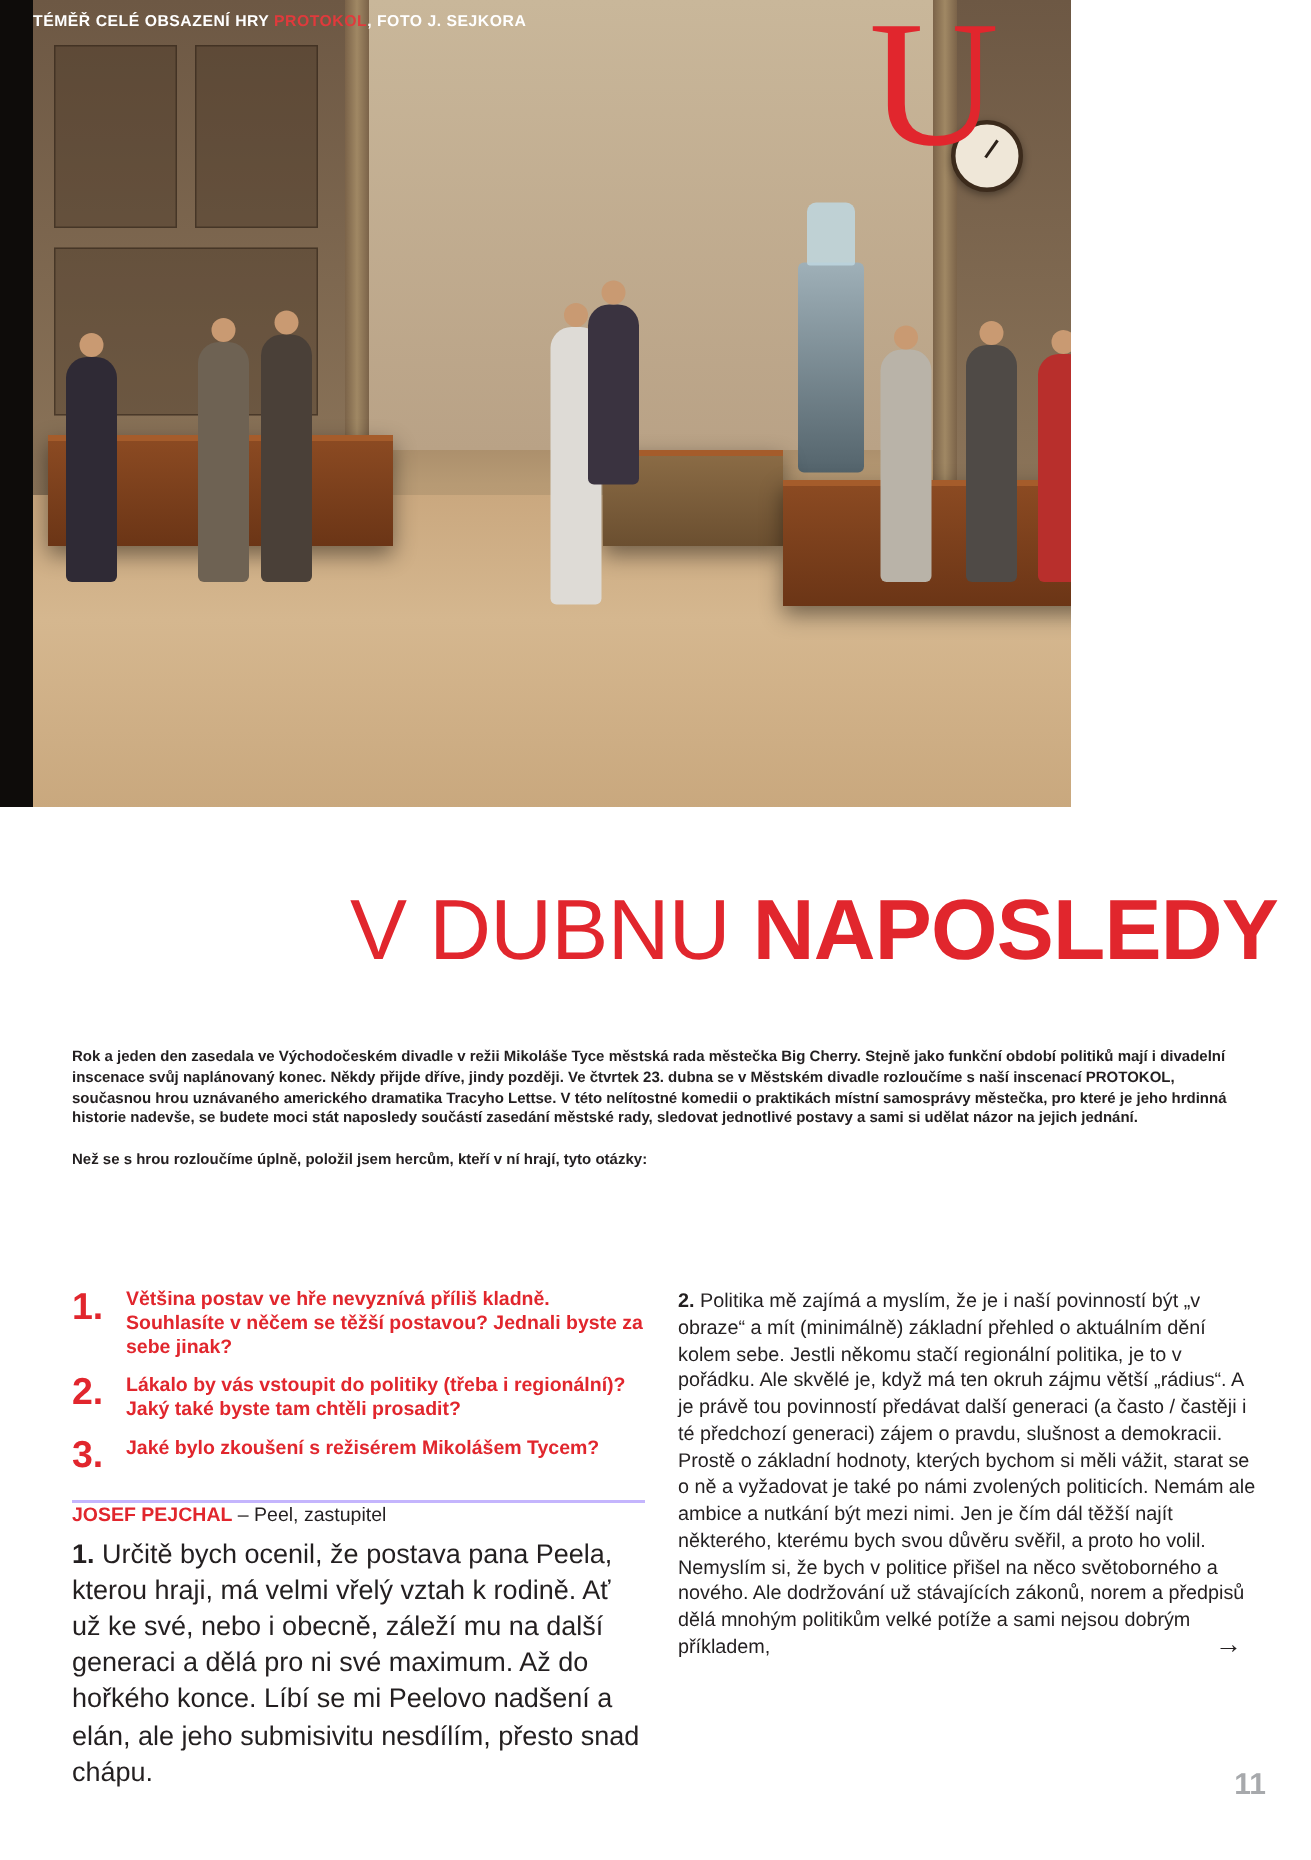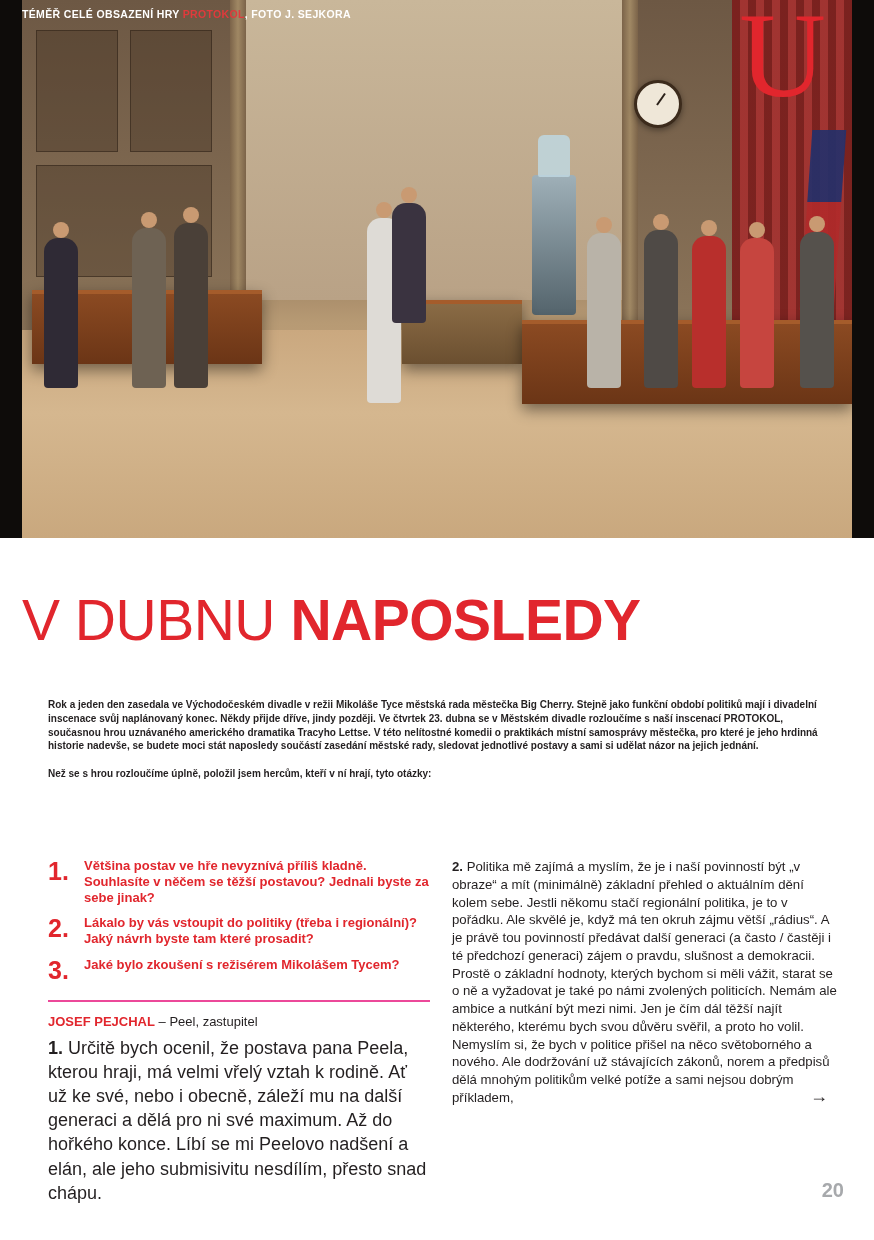--- a/index.html
+++ b/index.html
@@ -14,21 +14,21 @@
     position: relative;
     overflow: hidden;
     color: #231f20;
   }
 
   
   .photo-block {
     position: absolute;
     left: 0;
     top: 0;
-    width: 874px;
+    width: 714px;
     height: 538px;
     background: #0e0c0a;
     overflow: hidden;
   }
   .photo-caption {
     position: absolute;
     left: 22px;
     top: 8px;
     z-index: 40;
     font-size: 10.5px;
@@ -140,21 +140,21 @@
     left: 22px;
     top: 552px;
     width: 830px;
     color: #e1262d;
     font-size: 57px;
     line-height: 1.07;
     letter-spacing: -0.5px;
     font-weight: 300;
   }
   .headline .l1 { display: block; text-align: center; padding-left: 10px;}
-  .headline .l2 { display: block; text-align: left; }
+  .headline .l2 { display: block; text-align: right; }
   .headline .bold { font-weight: bold; }
 
   
   .intro {
     position: absolute;
     left: 48px;
     top: 698px;
     width: 790px;
     font-size: 10px;
     line-height: 1.375;
@@ -193,22 +193,22 @@
   }
 
   
   .col-left {
     position: absolute;
     left: 48px;
     top: 1000px;
     width: 382px;
   }
   .name-rule {
-    border-top: 2px solid #ec4899;
-    padding-top: 12px;
+    border-top: 2px solid #c4b5fd;
+    padding-top: 0;
     margin-bottom: 6px;
   }
   .speaker {
     font-size: 13px;
     line-height: 1.2;
   }
   .speaker .nm {
     color: #e1262d;
     font-weight: bold;
   }
@@ -325,21 +325,21 @@
   <p class="q-line">Než se s hrou rozloučíme úplně, položil jsem hercům, kteří v ní hrají, tyto otázky:</p>
 </div>
 
 <div class="questions">
   <div class="q-row">
     <div class="q-num">1.</div>
     <div class="q-text">Většina postav ve hře nevyznívá příliš kladně. Souhlasíte v něčem se těžší postavou? Jednali byste za sebe jinak?</div>
   </div>
   <div class="q-row">
     <div class="q-num">2.</div>
-    <div class="q-text">Lákalo by vás vstoupit do politiky (třeba i regionální)? Jaký návrh byste tam které prosadit?</div>
+    <div class="q-text">Lákalo by vás vstoupit do politiky (třeba i regionální)? Jaký také byste tam chtěli prosadit?</div>
   </div>
   <div class="q-row">
     <div class="q-num">3.</div>
     <div class="q-text">Jaké bylo zkoušení s režisérem Mikolášem Tycem?</div>
   </div>
 </div>
 
 <div class="col-left">
   <div class="name-rule">
     <div class="speaker">
@@ -349,13 +349,13 @@
   </div>
   <p class="answer"><span class="n">1.</span><span> Určitě bych ocenil, že postava pana Peela, kterou hraji, má velmi vřelý vztah k rodině. Ať už ke své, nebo i obecně, záleží mu na další generaci a dělá pro ni své maximum. Až do hořkého konce. Líbí se mi Peelovo nadšení a elán, ale jeho submisivitu nesdílím, přesto snad chápu.</span></p>
 </div>
 
 <div class="col-right">
   <p><span class="n">2.</span><span> Politika mě zajímá a myslím, že je i naší povinností být „v obraze“ a mít (minimálně) základní přehled o aktuálním dění kolem sebe. Jestli někomu stačí regionální politika, je to v pořádku. Ale skvělé je, když má ten okruh zájmu větší „rádius“. A je právě tou povinností předávat další generaci (a často / častěji i té předchozí generaci) zájem o pravdu, slušnost a demokracii. Prostě o základní hodnoty, kterých bychom si měli vážit, starat se o ně a vyžadovat je také po námi zvolených politicích. Nemám ale ambice a nutkání být mezi nimi. Jen je čím dál těžší najít některého, kterému bych svou důvěru svěřil, a proto ho volil.</span></p>
   <p>Nemyslím si, že bych v politice přišel na něco světoborného a nového. Ale dodržování už stávajících zákonů, norem a předpisů dělá mnohým politikům velké potíže a sami nejsou dobrým příkladem,</p>
   <div class="arrow">→</div>
 </div>
 
-<div class="page-num">20</div>
+<div class="page-num">11</div>
 
 </body></html>

